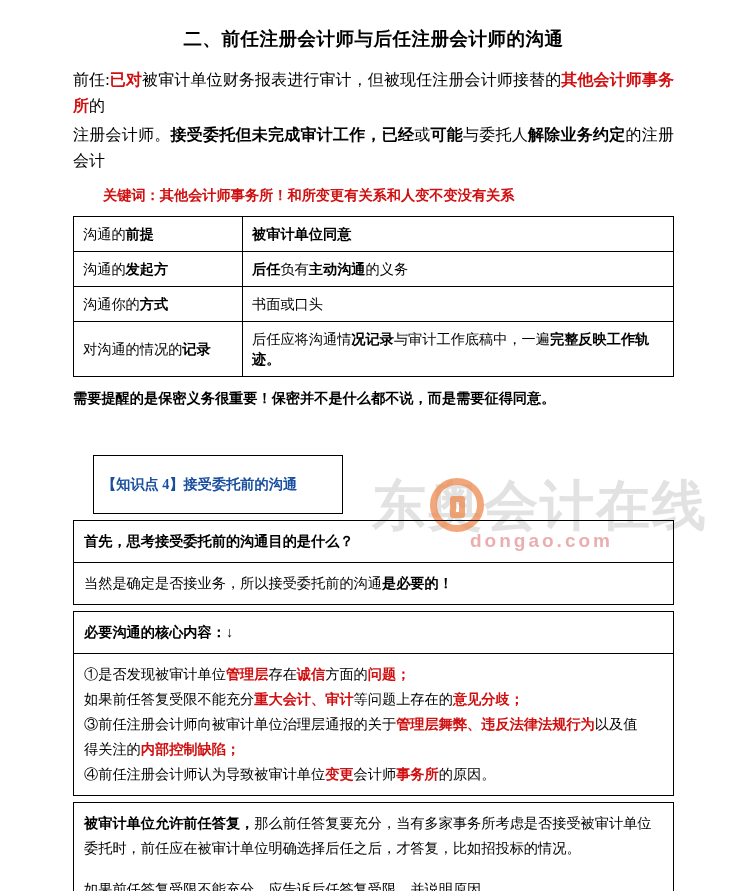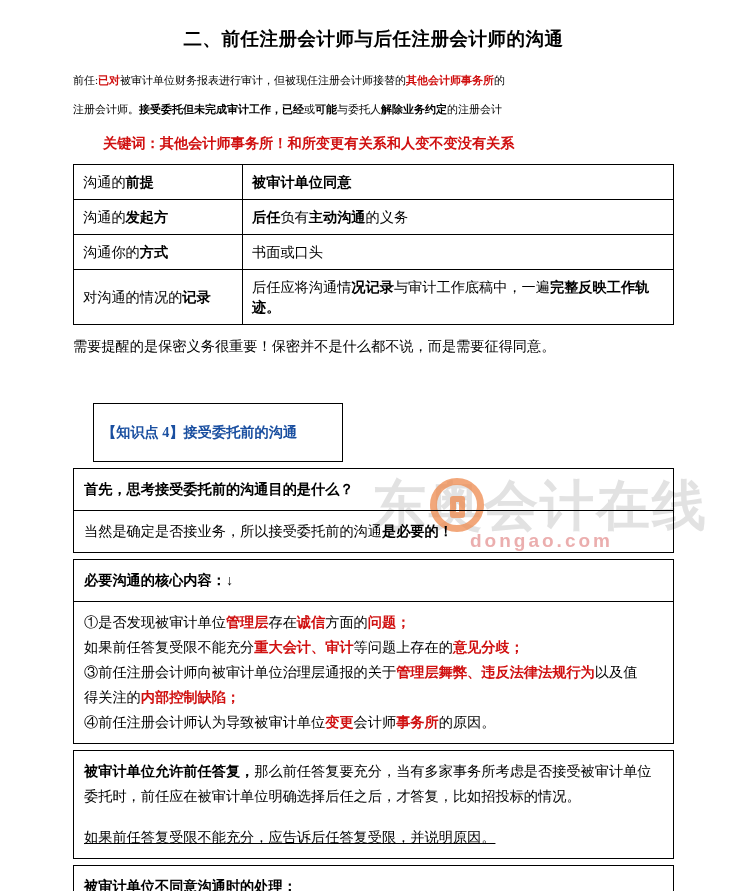--- a/index.html
+++ b/index.html
@@ -84,21 +84,21 @@
   }
 
   h1.title {
     font-size: 18.5px;
     font-weight: bold;
     text-align: center;
     margin: 0 0 16px 0;
     letter-spacing: 0.5px;
   }
   p.para {
-    font-size: 11px;
+    font-size: 16px;
     line-height: 26px;
     margin: 0 0 3px 0;
     text-align: justify;
     text-indent: 0;
   }
   .redb { color: #d01010; font-weight: bold; }
   .kw {
     font-size: 14.2px;
     font-weight: bold;
     color: #d01010;
@@ -115,21 +115,21 @@
     border: 1px solid #000000;
     padding: 7px 9px;
     font-size: 14.2px;
     line-height: 20px;
     vertical-align: middle;
     height: 20px;
   }
   td.col1 { width: 150px; }
   .note {
     font-size: 14.2px;
-    font-weight: normal;
+    font-weight: bold;
     line-height: 26px;
     margin: 8px 0 0 0;
   }
   .gap { height: 44px; }
   .kp-box {
     border: 1px solid #000000;
     width: 250px;
     margin: 0 0 0 20px;
     padding: 19px 8px;
     font-size: 14.2px;

